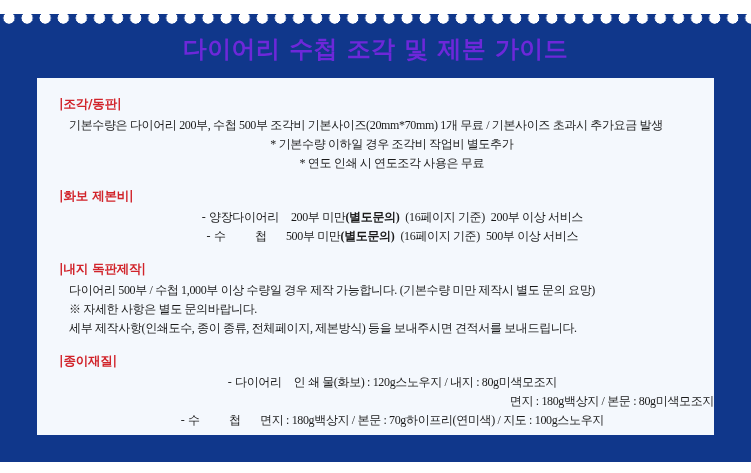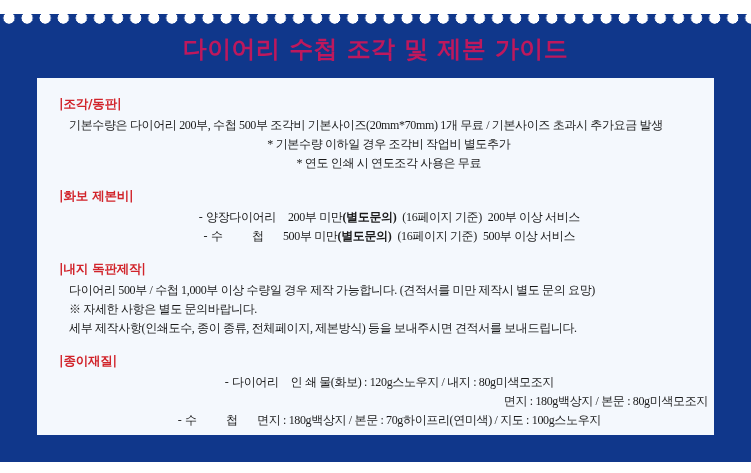--- a/index.html
+++ b/index.html
@@ -67,38 +67,38 @@
   
   .title-bar {
     position: absolute;
     left: 0;
     top: 34px;
     width: 751px;
     text-align: center;
   }
   .title-text {
     display: inline-block;
-    color: #be185d;
+    color: #6d28d9;
     font-size: 24px;
     font-weight: bold;
     letter-spacing: 0.4px;
     line-height: 30px;
     white-space: nowrap;
   }
 
   
   .card {
     position: absolute;
     left: 37px;
     top: 78px;
     width: 677px;
     height: 357px;
     background: #F4F8FD;
     box-sizing: border-box;
-    padding: 16px 6px 0 0;
+    padding: 16px 0 0 0;
     overflow: hidden;
   }
 
   .section {
     padding: 0 0 0 22px;
   }
   .section + .section { margin-top: 13px; }
 
   .sec-head {
     color: #D1232A;
@@ -175,21 +175,21 @@
         </div>
       </div>
     </div>
 
     <div class="section">
       <div class="sec-head">
         <span class="pipe">|</span><span>내지 독판제작</span><span class="pipe">|</span>
       </div>
       <div class="sec-body">
         <div class="line indent1">
-          <span>다이어리 500부 / 수첩 1,000부 이상 수량일 경우 제작 가능합니다. (견적서를 미만 제작시 별도 문의 요망)</span>
+          <span>다이어리 500부 / 수첩 1,000부 이상 수량일 경우 제작 가능합니다. (기본수량 미만 제작시 별도 문의 요망)</span>
         </div>
         <div class="line indent1">
           <span>※ 자세한 사항은 별도 문의바랍니다.</span>
         </div>
         <div class="line indent1">
           <span>세부 제작사항(인쇄도수, 종이 종류, 전체페이지, 제본방식) 등을 보내주시면 견적서를 보내드립니다.</span>
         </div>
       </div>
     </div>
 

